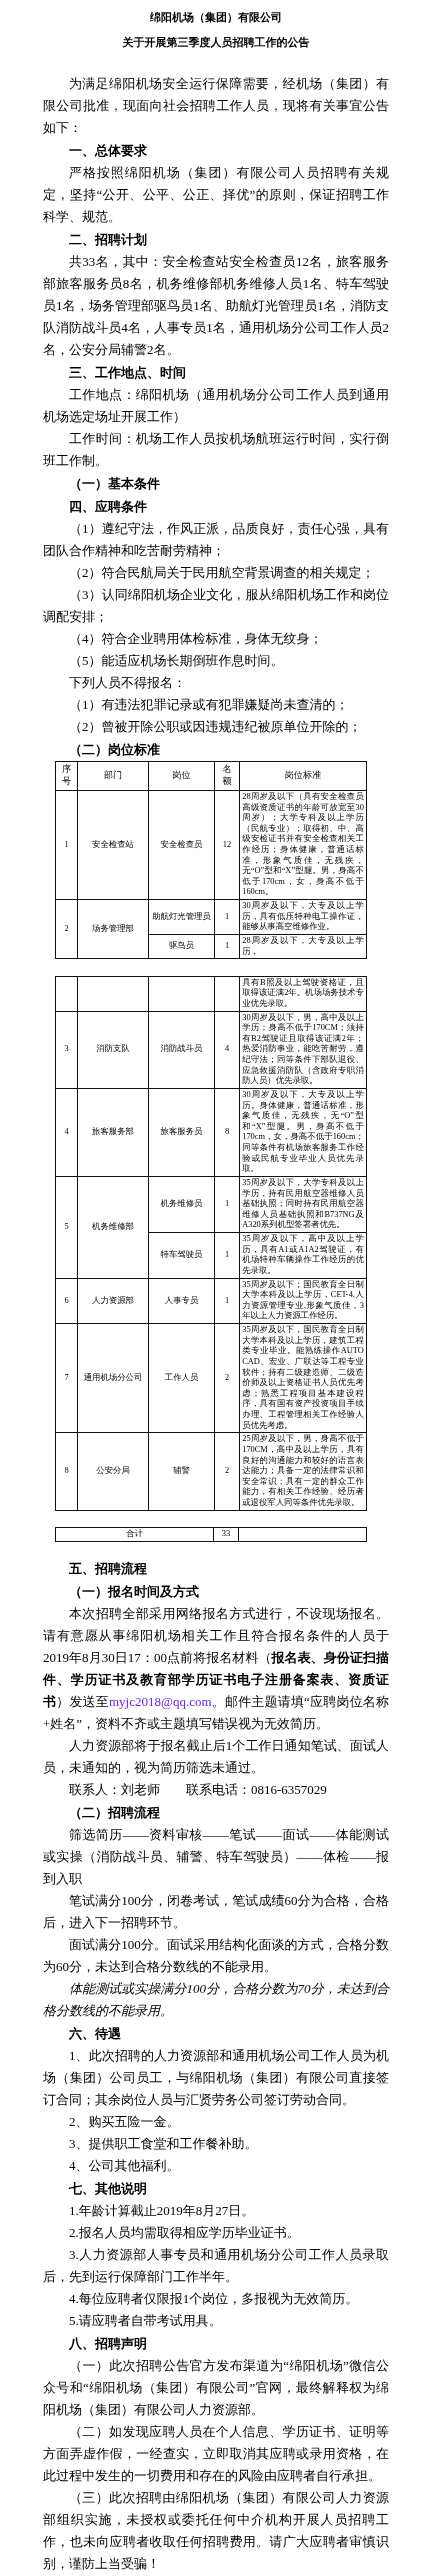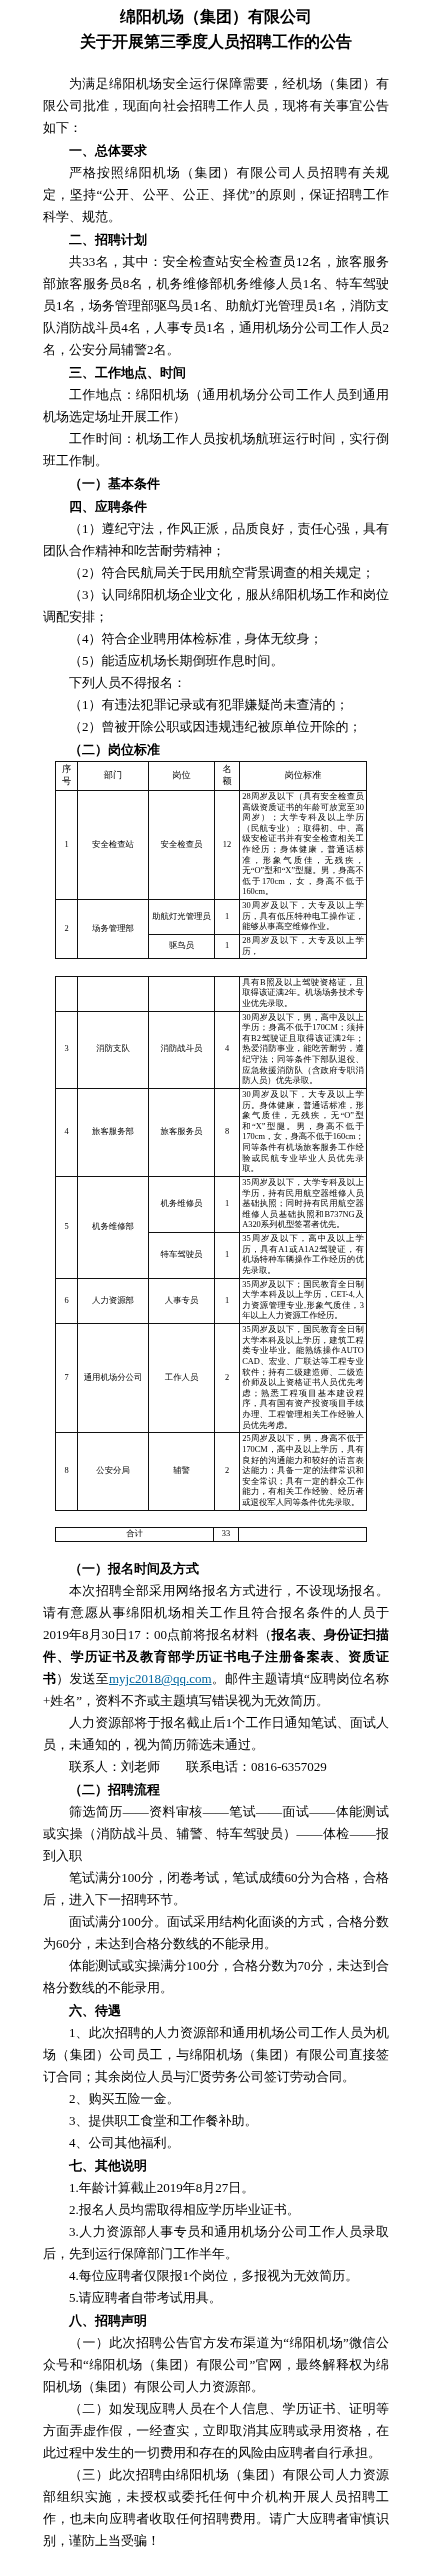--- a/index.html
+++ b/index.html
@@ -1,38 +1,38 @@
 <!DOCTYPE html>
 <html style="font-size:8.7px"><head>
 <meta charset="utf-8">
 <style>
   html,body { margin:0; padding:0; background:#ffffff; }
   body { width:430px; font-family:"Liberation Serif","DejaVu Serif",serif; color:#000; }
   .page { width:430px; min-height:2576px; box-sizing:border-box; padding:5.4px 41px 13px 43px; }
   .title { font-family:"Liberation Sans","DejaVu Sans",sans-serif; font-weight:700;
-           font-size:16px; line-height:24.4px; text-align:center; margin:0; }
+           font-size:11px; line-height:24.4px; text-align:center; margin:0; }
   .title-block { margin-bottom:18.4px; }
   p.body { font-size:13px; line-height:22px; margin:0; text-indent:2em; text-align:justify; }
   .heading { font-family:"Liberation Sans","DejaVu Sans",sans-serif; font-weight:700;
              font-size:13px; line-height:23px; margin:0; text-indent:2em; }
   .bold-seg { font-weight:700; }
-  a.email { color:#0369a1; text-decoration:underline; cursor:pointer; }
+  a.email { color:#6d28d9; cursor:pointer; }
   .jobs-table { border-collapse:collapse; table-layout:fixed; width:312px; margin-left:12px;
                 font-size:8.4px; }
   .jobs-table td, .jobs-table th { border:1.1px solid #111111; }
   .jobs-table th { font-weight:400; font-size:9.2px; line-height:11.4px; text-align:center;
                    padding:2.2px 1.1px; vertical-align:middle; }
   .jobs-table td { line-height:10.6px; padding:1.1px 2.2px;font-family:Liberation Serif, serif; }
   td.c { text-align:center; vertical-align:middle; }
   td.std { text-align:justify; vertical-align:middle; }
   .stack { display:inline-block; width:1.15em; line-height:1.3;font-family:Liberation Serif, serif; }
   .gap30 { height:16.3px; }
   .gap-before-total { height:16.3px; }
   .after-table { height:15px; }
-  .mt16 { margin-top:8.7px; }
+  .mt16 { margin-top:8.7px;font-style:italic; }
 </style>
 </head>
 <body>
 
 <div class="page">
 
   <div class="title-block">
     <h1 class="title">绵阳机场（集团）有限公司</h1>
     <h1 class="title">关于开展第三季度人员招聘工作的公告</h1>
   </div>
@@ -179,20 +179,21 @@
         <tr>
       <td class="c">合计</td>
       <td class="c">33</td>
       <td class="std"></td>
     </tr>
   </tbody>
     </table>
 
   <div class="after-table"></div>
 
+  <p class="heading">五、招聘流程</p>
   <p class="heading">（一）报名时间及方式</p>
   <p class="body"><span>本次招聘全部采用网络报名方式进行，不设现场报名。请有意愿从事绵阳机场相关工作且符合报名条件的人员于2019年8月30日17：00点前将报名材料（</span><span class="bold-seg">报名表、身份证扫描件、学历证书及教育部学历证书电子注册备案表、资质证书</span><span>）发送至</span><a class="email">myjc2018@qq.com</a><span>。邮件主题请填“应聘岗位名称+姓名”，资料不齐或主题填写错误视为无效简历。</span></p>
   <p class="body">人力资源部将于报名截止后1个工作日通知笔试、面试人员，未通知的，视为简历筛选未通过。</p>
   <p class="body">联系人：刘老师　　联系电话：0816-6357029</p>
   <p class="heading">（二）招聘流程</p>
   <p class="body">筛选简历——资料审核——笔试——面试——体能测试或实操（消防战斗员、辅警、特车驾驶员）——体检——报到入职</p>
   <p class="body">笔试满分100分，闭卷考试，笔试成绩60分为合格，合格后，进入下一招聘环节。</p>
   <p class="body">面试满分100分。面试采用结构化面谈的方式，合格分数为60分，未达到合格分数线的不能录用。</p>
   <p class="body mt16">体能测试或实操满分100分，合格分数为70分，未达到合格分数线的不能录用。</p>
 

